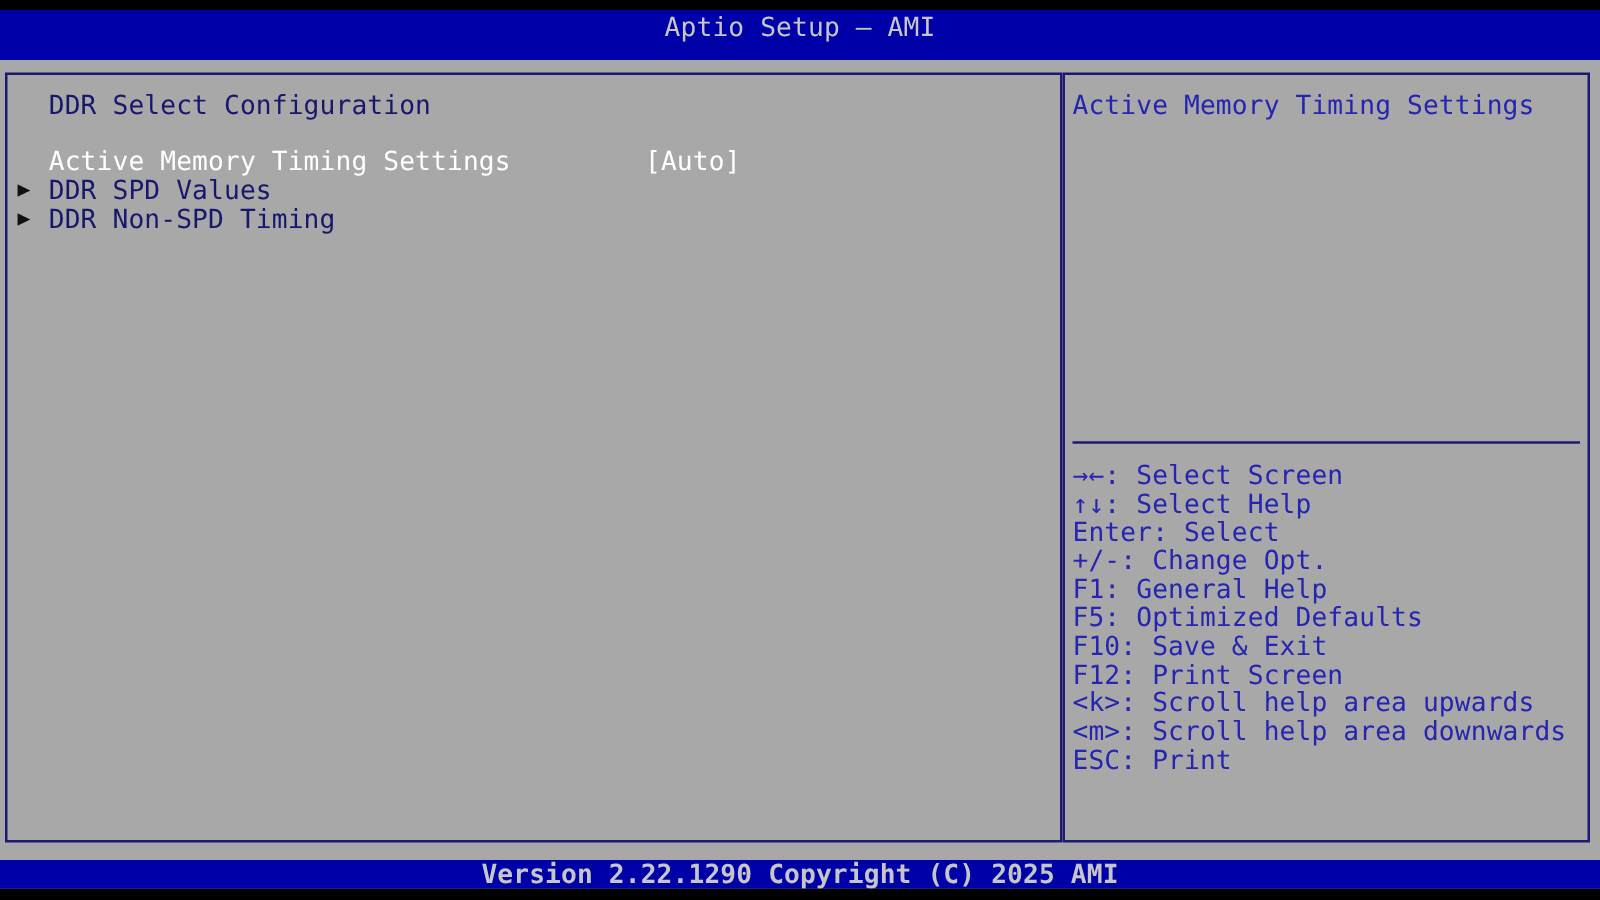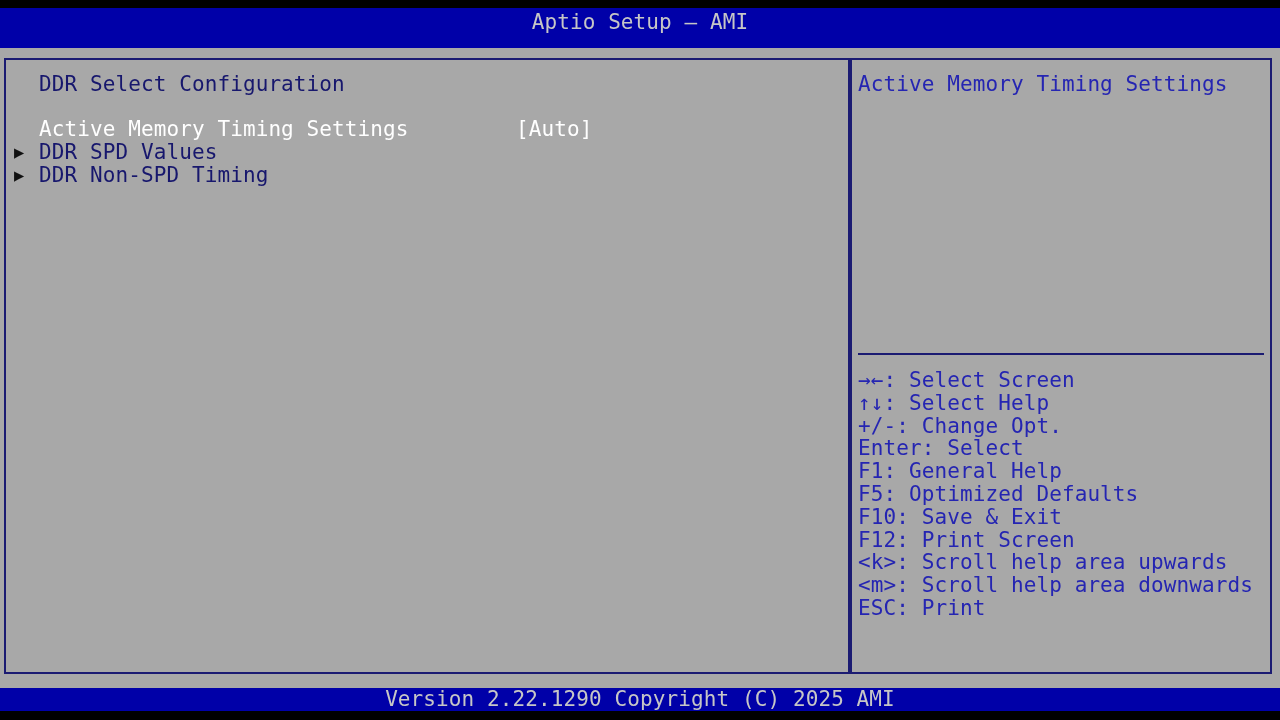--- a/index.html
+++ b/index.html
@@ -59,21 +59,21 @@
   }
   .hotkeys {
     position: absolute; left: 6px; top: 309px; width: 410px;
   }
   .hotkey-line { line-height: 22.8px; color: #2525b2; white-space: pre; }
   .footer-bar {
     position: absolute; left: 0; top: 688px; width: 1280px; height: 23px;
     background: #0000a8;
   }
   .version-text {
-    width: 100%; text-align: center; color: #c6c6c6; line-height: 23px;
+    width: 100%; text-align: center; color: #c6c6c6; line-height: 23px; font-weight: bold;
   }
   .bottom-black {
     position: absolute; left: 0; top: 711px; width: 1280px; height: 9px;
     background: #000000;
   }
 </style>
 </head>
 <body>
 
 <div class="top-black"></div>
@@ -101,22 +101,22 @@
     </div>
   </div>
 </div>
 
 <div class="panel help-panel">
   <div class="help-desc">Active Memory Timing Settings</div>
   <div class="help-divider"></div>
   <div class="hotkeys">
     <div class="hotkey-line">→←: Select Screen</div>
     <div class="hotkey-line">↑↓: Select Help</div>
+    <div class="hotkey-line">Enter: Select</div>
     <div class="hotkey-line">+/-: Change Opt.</div>
-    <div class="hotkey-line">Enter: Select</div>
     <div class="hotkey-line">F1: General Help</div>
     <div class="hotkey-line">F5: Optimized Defaults</div>
     <div class="hotkey-line">F10: Save &amp; Exit</div>
     <div class="hotkey-line">F12: Print Screen</div>
     <div class="hotkey-line">&lt;k&gt;: Scroll help area upwards</div>
     <div class="hotkey-line">&lt;m&gt;: Scroll help area downwards</div>
     <div class="hotkey-line">ESC: Print</div>
   </div>
 </div>
 

